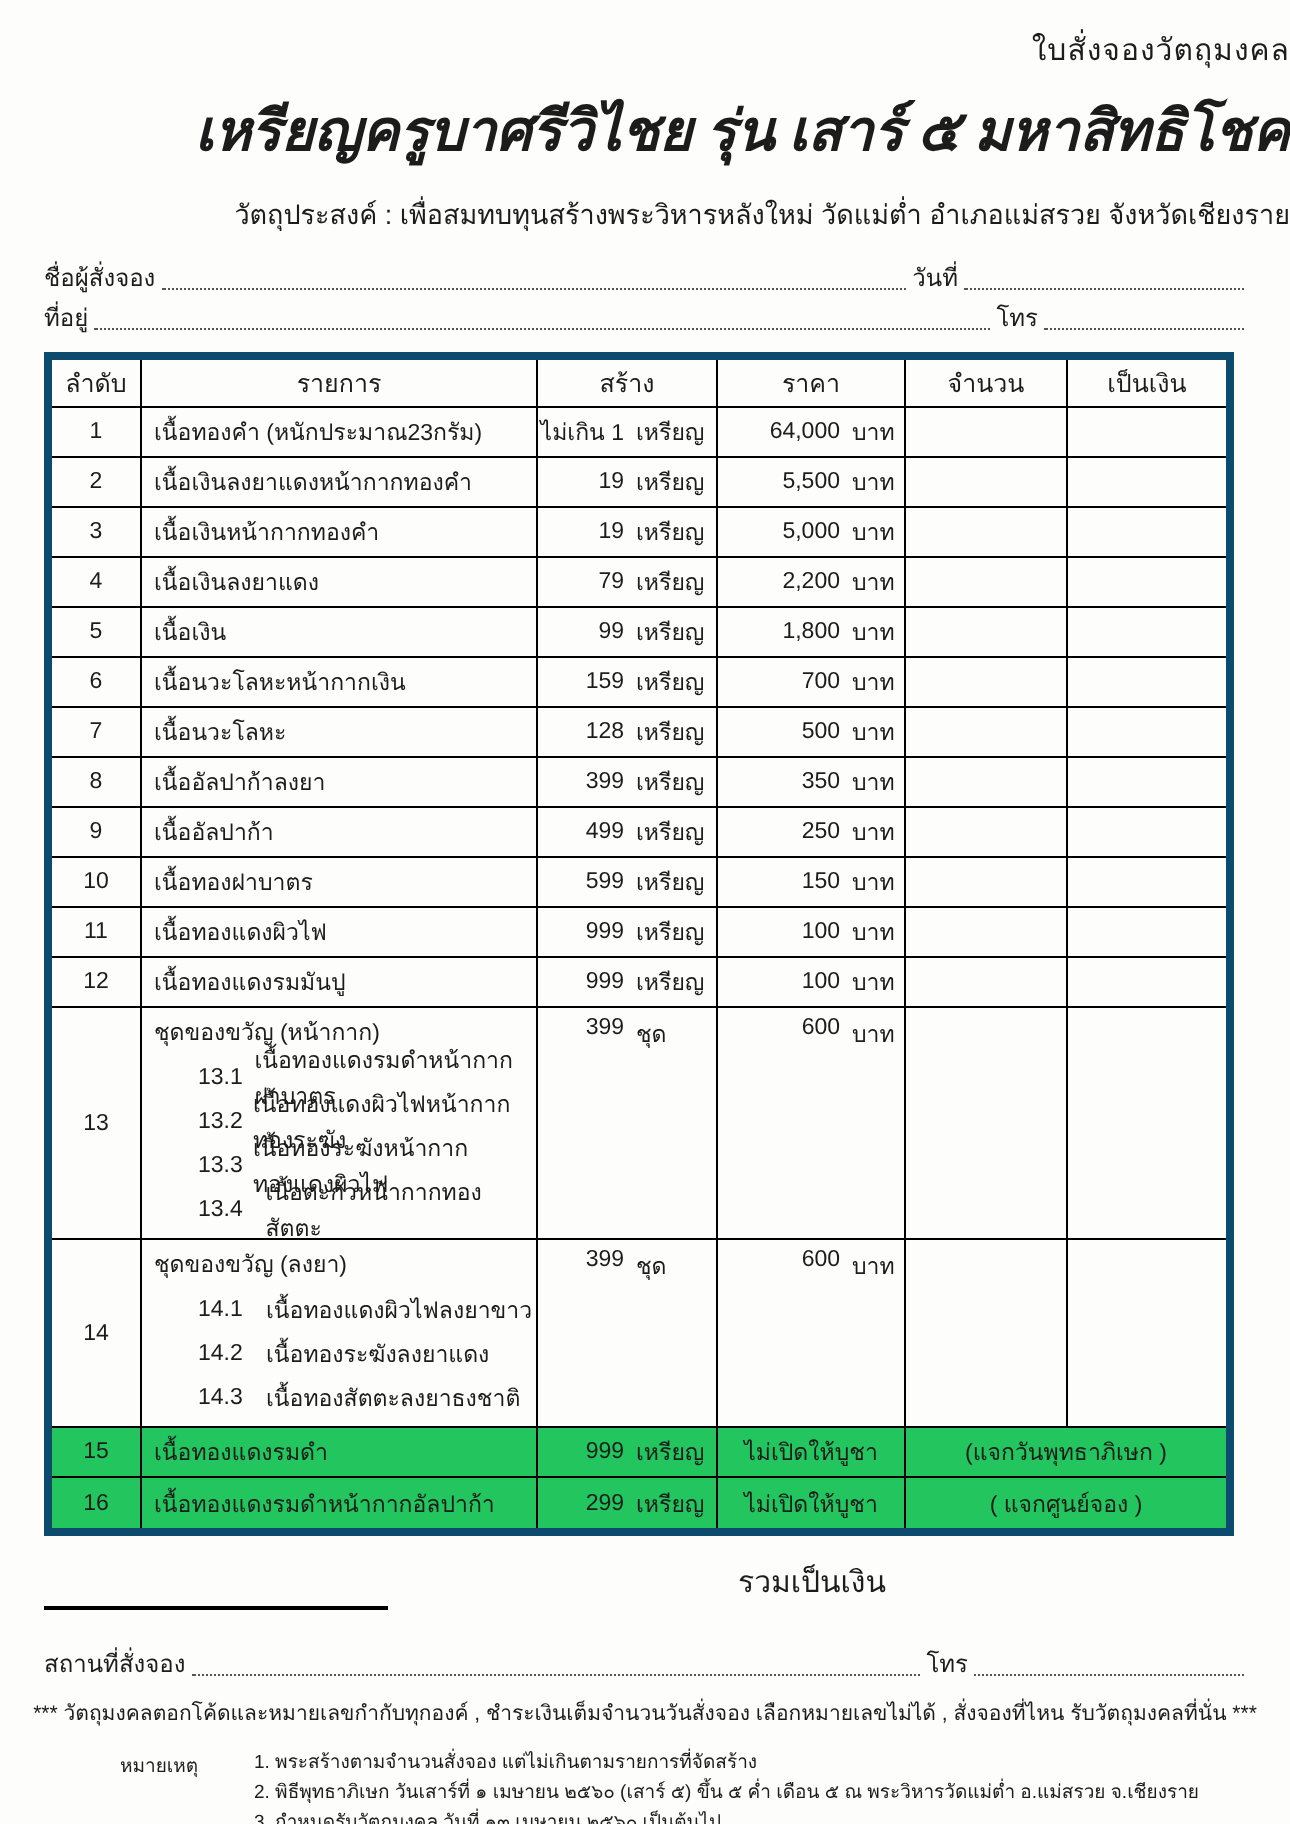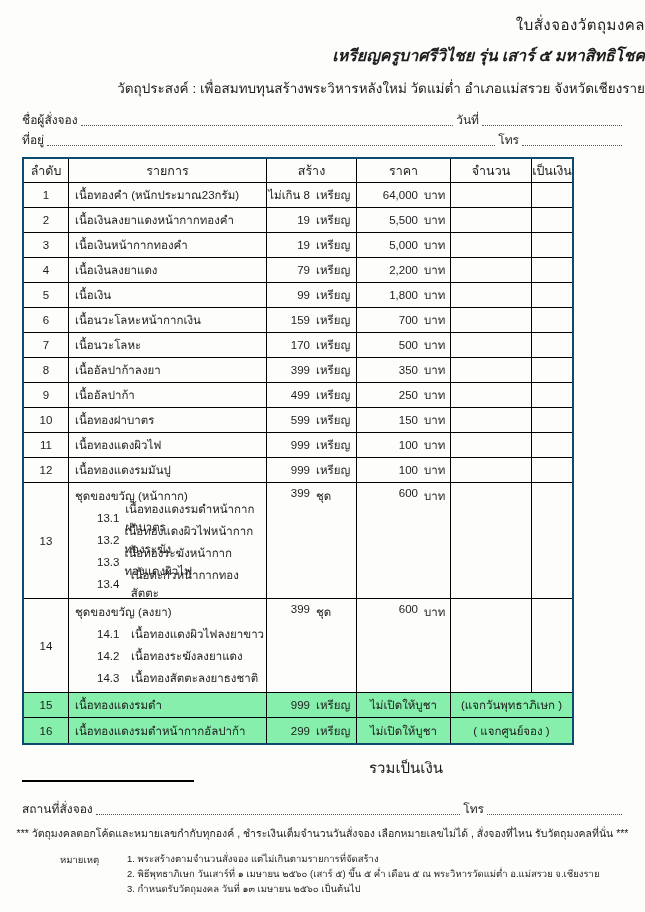--- a/index.html
+++ b/index.html
@@ -6,46 +6,46 @@
   html,body { background:#888; }
   .page {
     width:645px; height:912px; margin:0 auto; background:#fdfdfc;
     font-family:"Liberation Sans","DejaVu Sans",sans-serif; color:#1c1c1c;
     position:relative; overflow:hidden;
   }
   .hdr { text-align:right; padding-top:13px; }
   .form-title { font-size:15px; letter-spacing:0.5px; }
   .product-title {
     font-family:"Liberation Serif","DejaVu Serif",serif;
-    font-style:italic; font-weight:bold; font-size:16px; margin-top:6px;
+    font-style:italic; font-weight:bold; font-size:28px; margin-top:6px;
   }
   .purpose { font-size:13.5px; margin-top:9px;padding-left:36px; }
 
   .fields { margin:10px 20px 0 22px; }
   .field-row { display:flex; align-items:flex-end; font-size:12px; height:20px; }
   .dots { flex:1; border-bottom:1.5px dotted #555; margin:0 3px 3px 3px; height:10px; }
   .dots-date { flex:0 0 140px; }
   .dots-tel  { flex:0 0 100px; }
   .dots-tel2 { flex:0 0 135px; }
 
-  .otable { margin:8px 20px 0 22px; width:552px; border:2px solid #0c4a6e; }
+  .otable { margin:8px 20px 0 22px; width:595px; border:4px solid #0c4a6e; }
   .thead { display:flex; height:24px; font-size:12.5px; border-bottom:1px solid #000; }
   .cell { display:flex; align-items:center; min-height:24px; }
   .cell + .cell { border-left:1px solid #000; }
   .c0 { width:44px; justify-content:center; }
   .c1 { width:198px; padding-left:6px; }
   .c2 { width:90px; }
   .c3 { width:94px; }
   .c4 { width:81px; }
   .c5 { flex:1; }
   .thead .cell { justify-content:center; padding-left:0; }
 
   .trow { display:flex; font-size:11.5px; border-bottom:1px solid #000; min-height:25px; }
   .trow:last-child { border-bottom:none; }
-  .trow.shaded { background:#86efac; }
+  .trow.shaded { background:#22c55e; }
   .trow.tall .c2, .trow.tall .c3 { align-items:flex-start; padding-top:4px; }
   .item-block { display:block; padding:2px 0 3px 0; }
   .item-main { line-height:22px; }
   .sub-line { display:flex; height:22px; align-items:center; margin-left:22px; }
   .sub-no { width:34px; }
   .qty  { flex:1; text-align:right; white-space:nowrap; }
   .unit { width:46px; padding-left:6px; }
   .pqty { flex:1; text-align:right; white-space:nowrap; }
   .punit{ width:32px; padding-left:6px; }
   .center-text { flex:1; text-align:center; }
@@ -97,21 +97,21 @@
       <div class="cell c4">จำนวน</div>
       <div class="cell c5">เป็นเงิน</div>
     </div>
     <div id="tbody">
         <div class="trow">
           <div class="cell c0">1</div>
           <div class="cell c1">
             <div class="">เนื้อทองคำ (หนักประมาณ23กรัม)</div>
           </div>
           <div class="cell c2">
-            <div class="qty">ไม่เกิน 8</div>
+            <div class="qty">ไม่เกิน 1</div>
             <div class="unit">เหรียญ</div>
           </div>
           <div class="cell c3">
             <div class="pqty">64,000</div>
             <div class="punit">บาท</div>
           </div>
           <div class="cell c4"></div>
           <div class="cell c5"></div>
         </div>
         <div class="trow">
@@ -193,21 +193,21 @@
           </div>
           <div class="cell c4"></div>
           <div class="cell c5"></div>
         </div>
         <div class="trow">
           <div class="cell c0">7</div>
           <div class="cell c1">
             <div class="">เนื้อนวะโลหะ</div>
           </div>
           <div class="cell c2">
-            <div class="qty">170</div>
+            <div class="qty">128</div>
             <div class="unit">เหรียญ</div>
           </div>
           <div class="cell c3">
             <div class="pqty">500</div>
             <div class="punit">บาท</div>
           </div>
           <div class="cell c4"></div>
           <div class="cell c5"></div>
         </div>
         <div class="trow">

